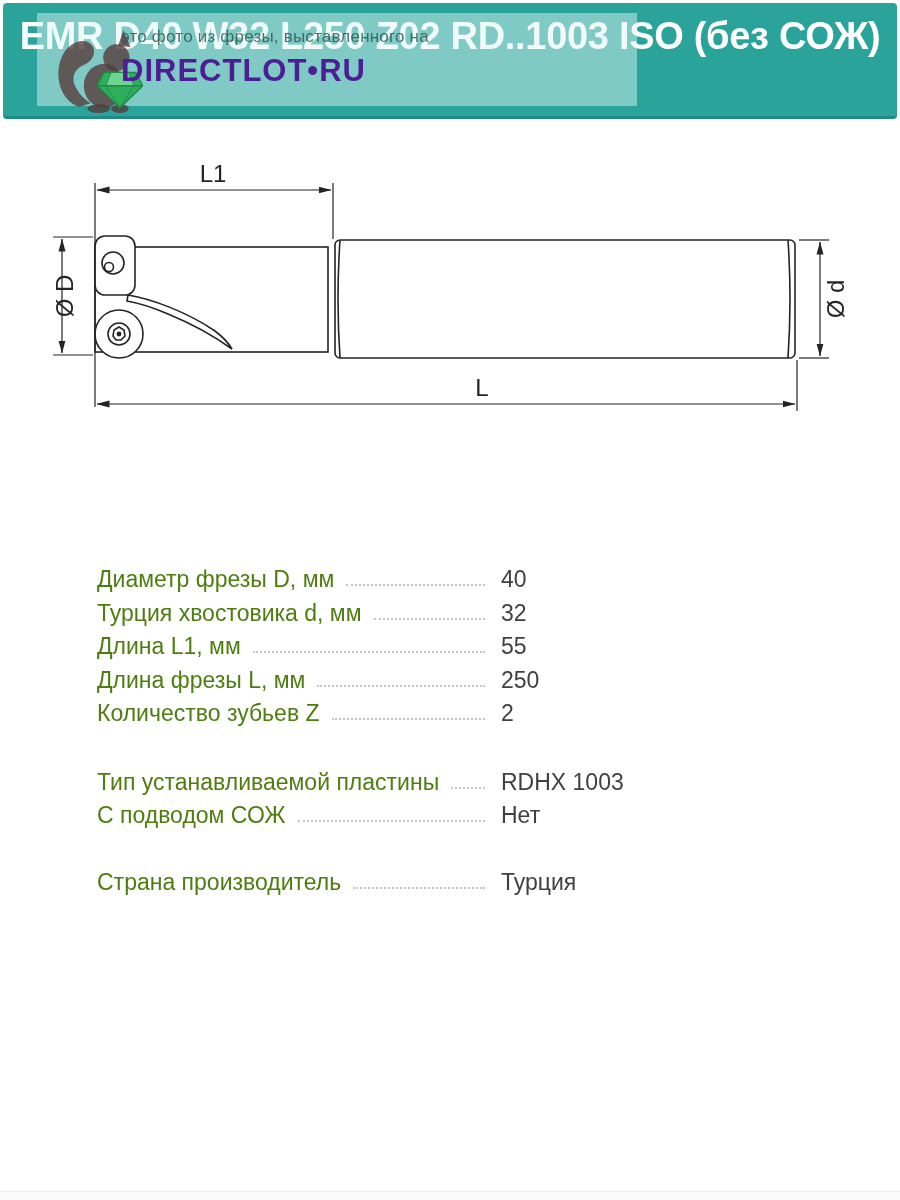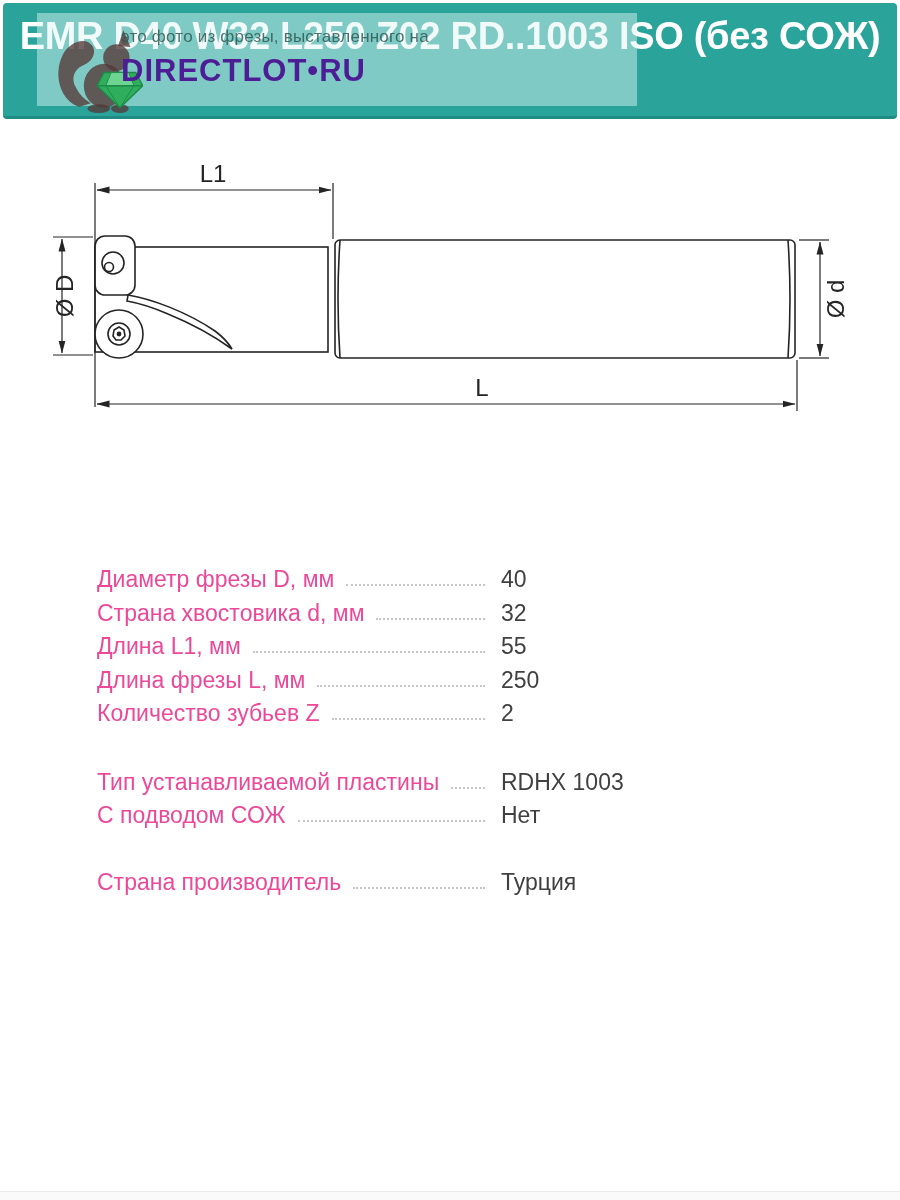--- a/index.html
+++ b/index.html
@@ -37,21 +37,21 @@
 
   
   .drawing { position:absolute; left:0; top:160px; width:900px; height:300px; }
   .drawing text { font-family:"Liberation Sans", sans-serif; fill:#242424; }
 
   
   .specs { position:absolute; left:97px; top:566px; width:740px; color:#4f4f4f; }
   .spec-group-2 { margin-top:35px; }
   .spec-row { display:flex; align-items:baseline; height:33.5px; font-size:23px; }
   .spec-left { display:flex; align-items:baseline; width:392px; flex:0 0 392px; }
-  .spec-label { white-space:nowrap; color:#ec4899; }
+  .spec-label { white-space:nowrap; color:#4d7c0f; }
   .spec-leader {
     flex:1 1 auto; min-width:24px;
     border-bottom:2px dotted #c6c6c6;
     margin:0 4px 0 12px; align-self:flex-end; margin-bottom:7px;
   }
   .spec-value { padding-left:12px; white-space:nowrap; color:#404040; }
 
   
   .footer-strip {
     position:absolute; left:0; top:1191px; width:900px; height:9px;
@@ -152,21 +152,21 @@
     <div class="spec-group">
       <div class="spec-row">
         <div class="spec-left">
             <span class="spec-label">Диаметр фрезы D, мм</span>
             <span class="spec-leader"></span>
           </div>
         <span class="spec-value">40</span>
       </div>
       <div class="spec-row">
         <div class="spec-left">
-            <span class="spec-label">Страна хвостовика d, мм</span>
+            <span class="spec-label">Турция хвостовика d, мм</span>
             <span class="spec-leader"></span>
           </div>
         <span class="spec-value">32</span>
       </div>
       <div class="spec-row">
         <div class="spec-left">
             <span class="spec-label">Длина L1, мм</span>
             <span class="spec-leader"></span>
           </div>
         <span class="spec-value">55</span>

